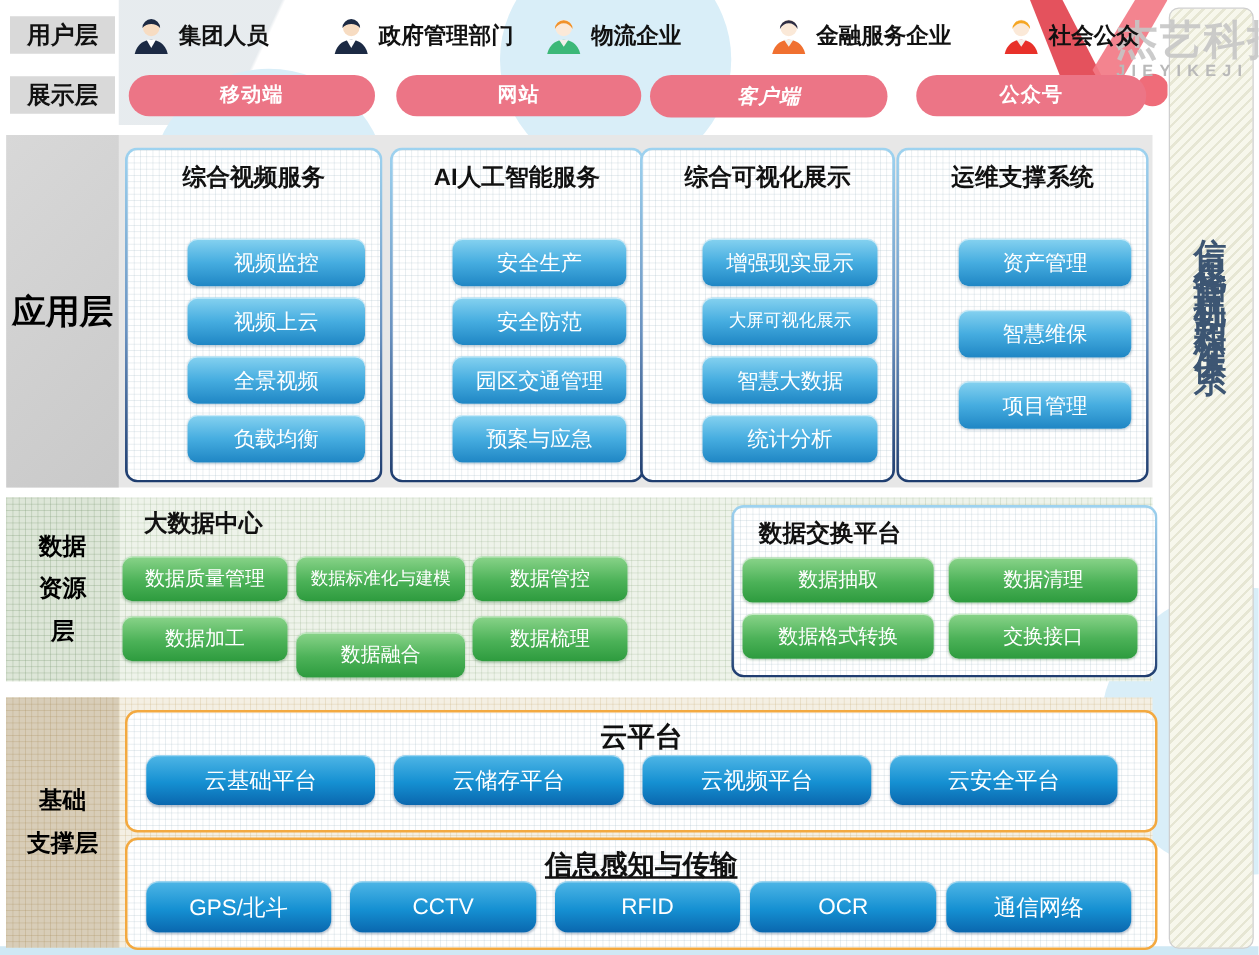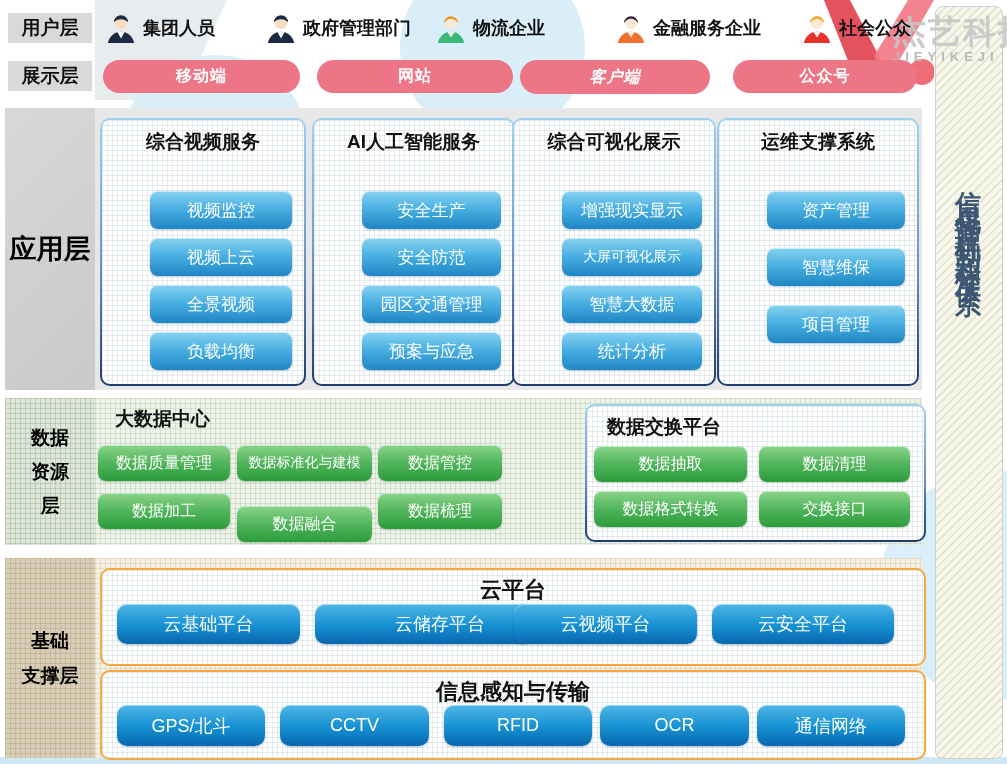--- a/index.html
+++ b/index.html
@@ -245,26 +245,26 @@
 
   <div class="band grid-tan-band" style="left:5px;top:558px;width:917px;height:200px;">
     <div class="label-col grid-tan-label" style="font-size:19px;line-height:35px;">
       <span>基础</span>
       <span>支撑层</span>
     </div>
 
     <div class="obox" style="left:95px;top:10px;width:822px;height:94px;">
       <div class="obox-title">云平台</div>
       <div class="btn btn-deep" style="left:15px;top:34px;width:183px;height:40px;">云基础平台</div>
-      <div class="btn btn-deep" style="left:213px;top:34px;width:184px;height:40px;padding-left:33px;">云储存平台</div>
+      <div class="btn btn-deep" style="left:213px;top:34px;width:184px;height:40px;">云储存平台</div>
       <div class="btn btn-deep" style="left:412px;top:34px;width:183px;height:40px;">云视频平台</div>
       <div class="btn btn-deep" style="left:610px;top:34px;width:182px;height:40px;">云安全平台</div>
     </div>
 
-    <div class="obox" style="left:95px;top:112px;width:822px;height:86px;">
+    <div class="obox" style="left:95px;top:112px;width:822px;height:86px;text-decoration:underline;">
       <div class="obox-title">信息感知与传输</div>
       <div class="btn btn-deep" style="left:15px;top:33px;width:148px;height:41px;">GPS/北斗</div>
       <div class="btn btn-deep" style="left:178px;top:33px;width:149px;height:41px;">CCTV</div>
       <div class="btn btn-deep" style="left:342px;top:33px;width:148px;height:41px;">RFID</div>
       <div class="btn btn-deep" style="left:498px;top:33px;width:149px;height:41px;">OCR</div>
       <div class="btn btn-deep" style="left:655px;top:33px;width:148px;height:41px;">通信网络</div>
     </div>
   </div>
 
 </div>

